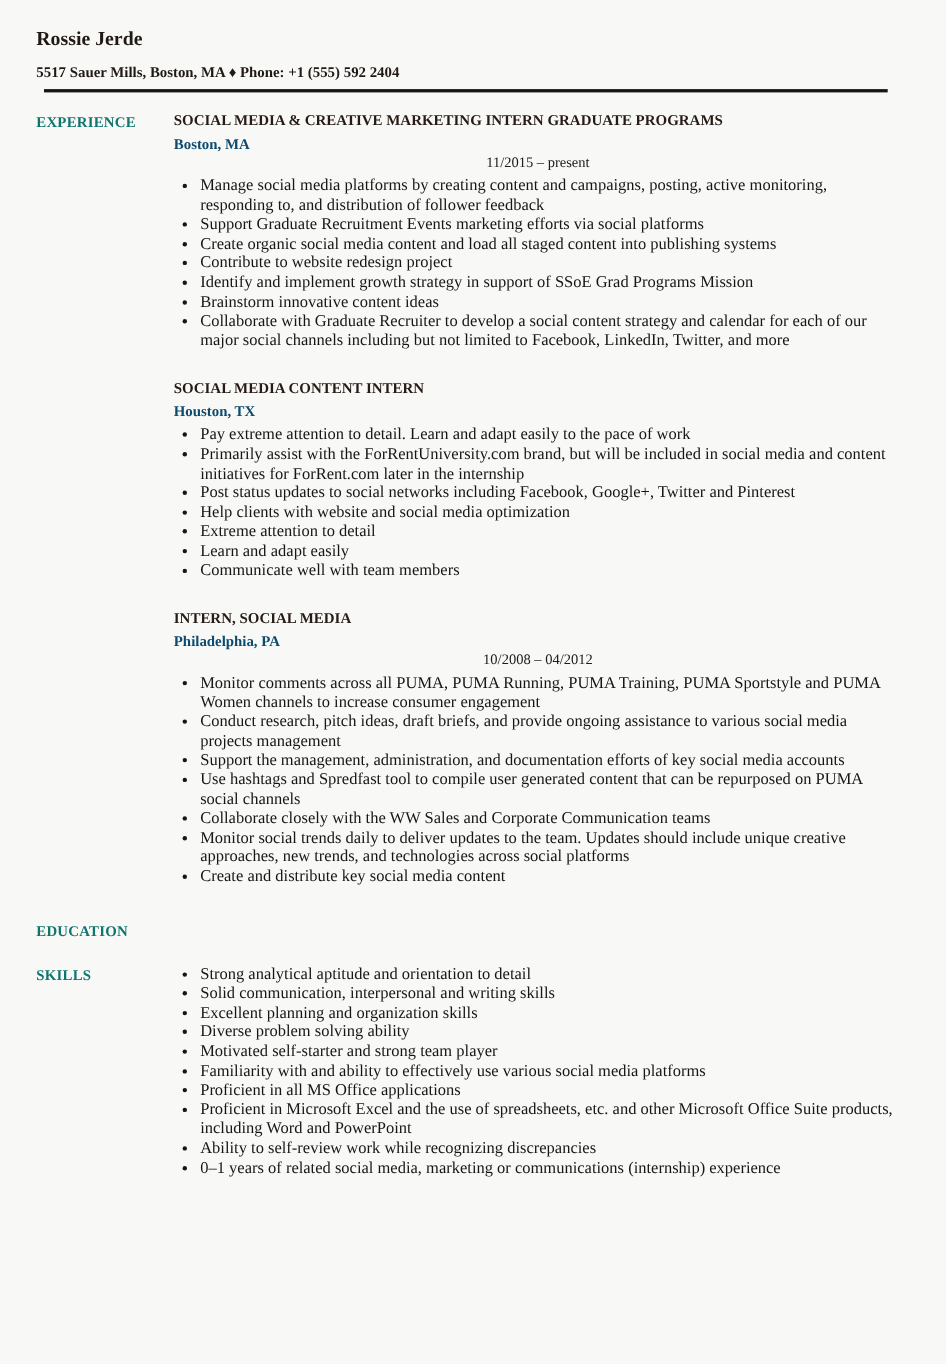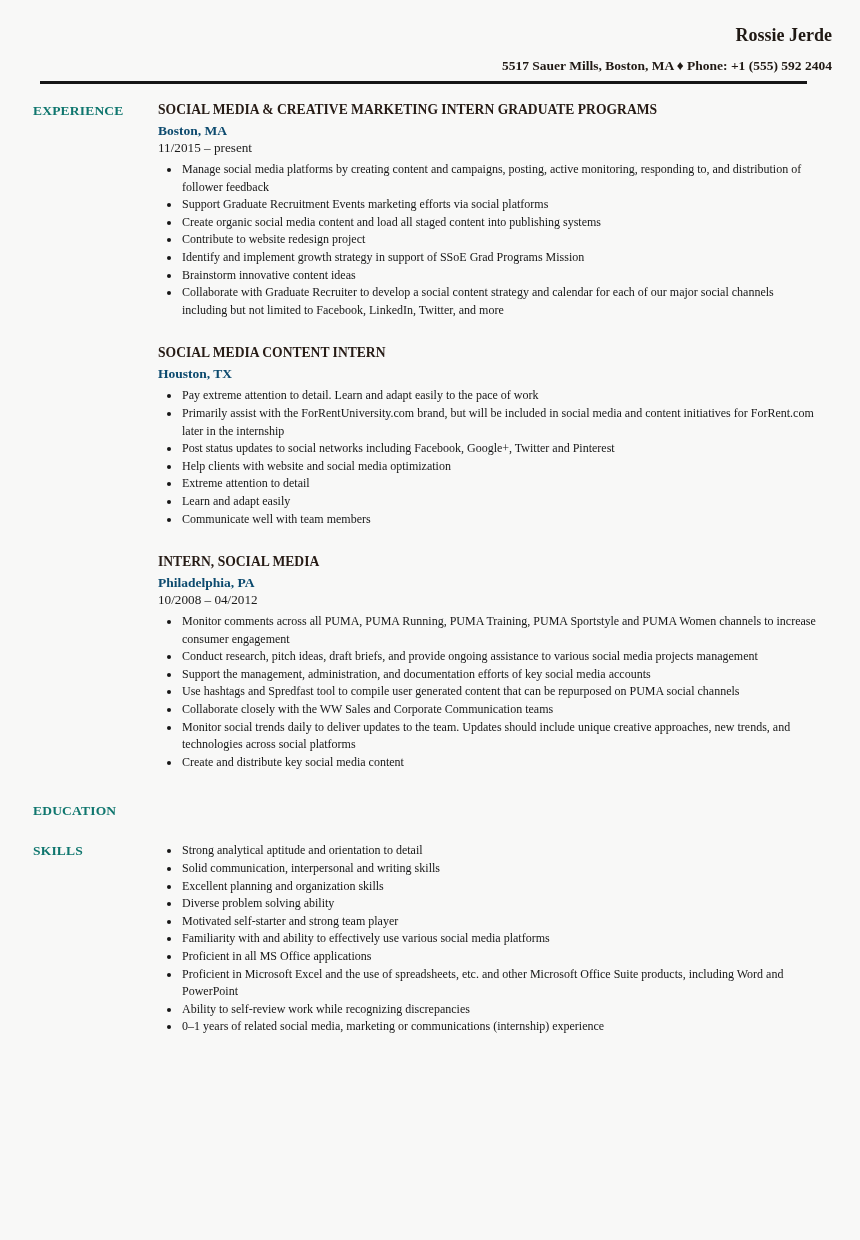--- a/index.html
+++ b/index.html
@@ -14,21 +14,21 @@
     color: #1b1b1b;
     overflow: hidden;
   }
   .page {
     box-sizing: border-box;
     width: 860px;
     height: 1240px;
     padding: 18px 28px 0 33px;
   }
   
-  .header { text-align: right; }
+  .header { text-align: left; }
   .name {
     font-size: 18px;
     font-weight: bold;
     color: #201914;
     margin-top: 7px;
     line-height: 21px;
   }
   .contact {
     font-size: 13.5px;
     font-weight: bold;
@@ -77,28 +77,29 @@
     font-weight: bold;
     color: #0c4a6e;
     line-height: 17px;
     margin-top: 3px;
   }
   .job-dates {
     font-size: 13.2px;
     line-height: 16px;
     margin-top: 1px;
     color: #1b1b1b;
+    text-align: center;
   }
   ul.bullets {
     margin: 5px 0 0 0;
     padding: 0 0 0 23px;
     list-style: disc outside;
   }
   ul.bullets li {
-    font-size: 12px;
+    font-size: 15px;
     line-height: 17.6px;
     padding-left: 1px;
     color: #161616;
   }
   .school {
     font-size: 13.6px;
     font-weight: bold;
     color: #261b15;
     line-height: 18px;
   }

